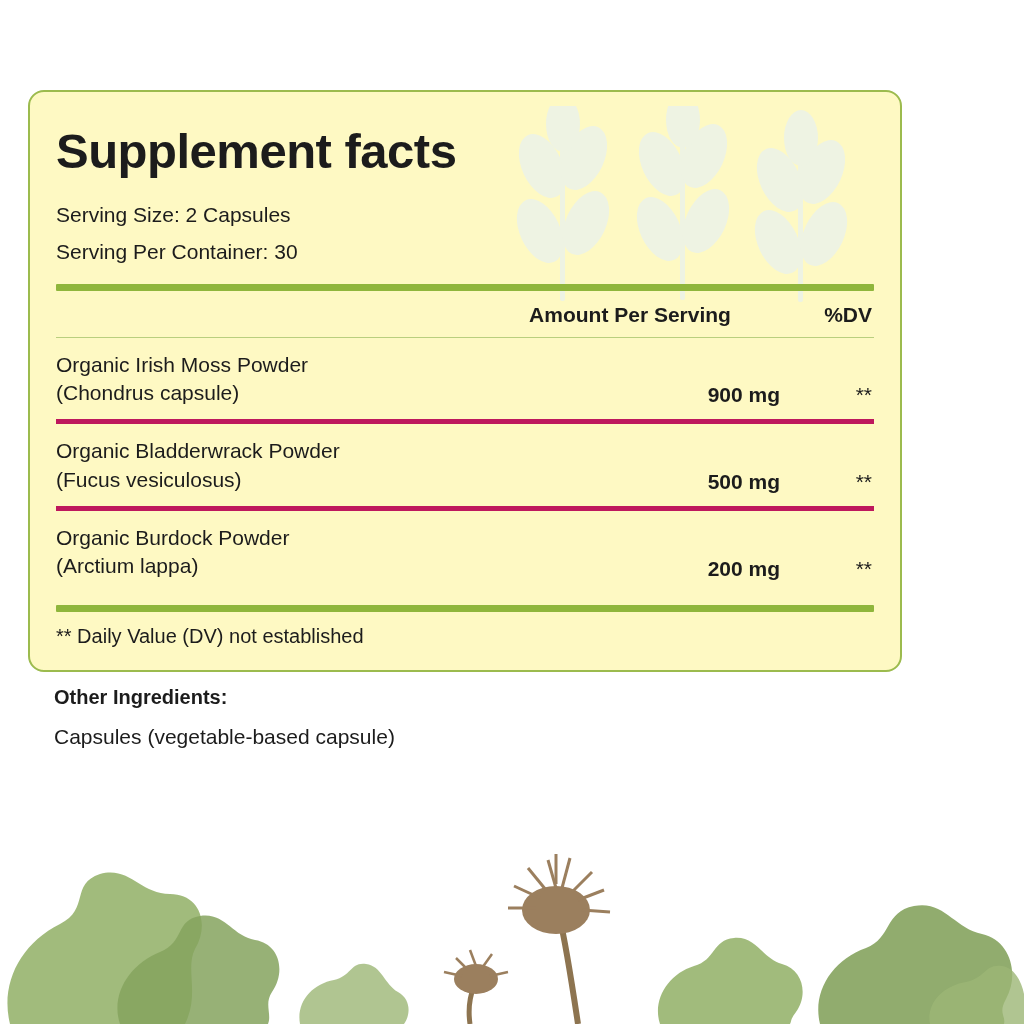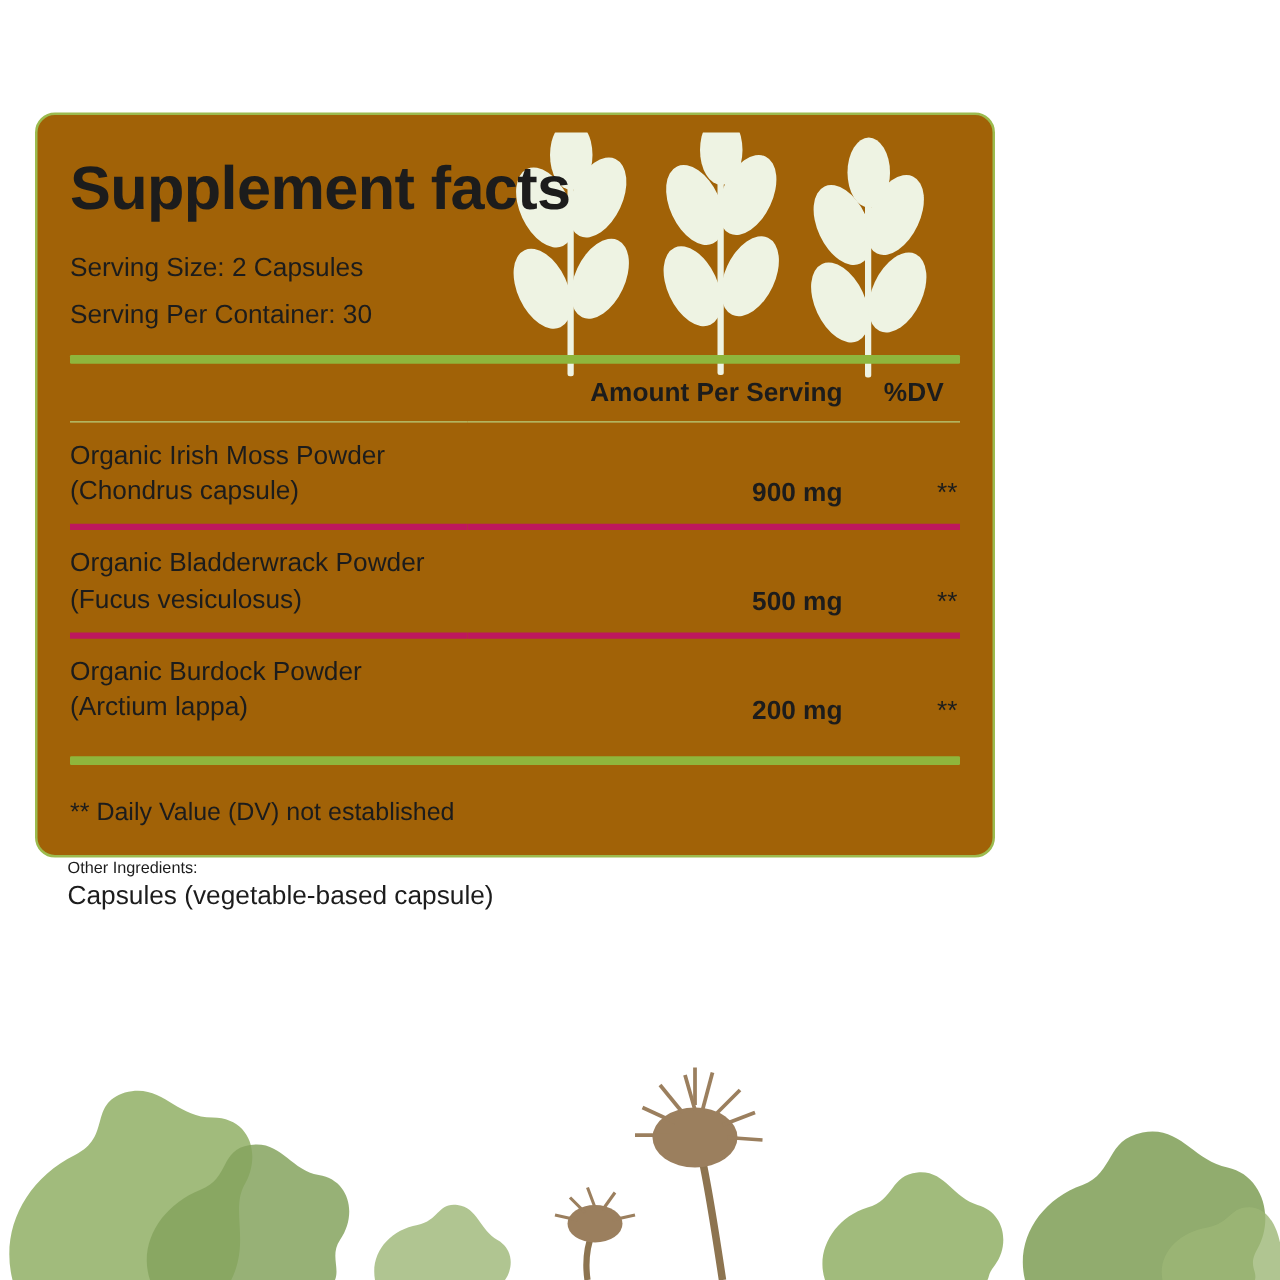--- a/index.html
+++ b/index.html
@@ -14,25 +14,25 @@
     color: #1c1c1c;
     overflow: hidden;
     position: relative;
   }
 
   
   .panel {
     position: absolute;
     left: 28px;
     top: 90px;
-    width: 768px;
+    width: 874px;
     box-sizing: border-box;
     border: 2px solid #9cbb4e;
     border-radius: 16px;
-    background: #a16207;
+    background: #fef9c3;
     padding: 34px 26px 22px 26px;
     overflow: hidden;
   }
 
   
   .leaf-decor {
     position: absolute;
     right: 18px;
     top: 14px;
     width: 380px;
@@ -77,30 +77,29 @@
   }
   .facts-table th,
   .facts-table td {
     padding: 0;
     vertical-align: top;
   }
 
   .head-row th {
     font-size: 21px;
     font-weight: bold;
-    text-align: right;
     padding: 12px 0 10px 0;
     border-bottom: 1px solid #b9cf7e;
   }
   .head-row th.col-name {
     border-bottom: 1px solid #b9cf7e;
   }
   .head-row th.col-dv {
     width: 70px;
-    text-align: center;
+    text-align: right;
     padding-right: 2px;
   }
   .head-row th.col-amt {
     width: 300px;
     padding-right: 22px;
   }
 
   .ing-row td {
     border-bottom: 5px solid #be185d;
     padding: 13px 0 12px 0;
@@ -126,36 +125,36 @@
   }
   .ing-dv {
     font-size: 21px;
     text-align: right;
     padding-right: 2px !important;
     vertical-align: bottom !important;
   }
 
   .footnote {
     font-size: 20px;
-    margin-top: 27px;
+    margin-top: 13px;
     position: relative;
     z-index: 2;
   }
 
   
   .other {
     position: absolute;
     left: 54px;
     top: 686px;
     width: 700px;
   }
   .other-title {
-    font-size: 13px;
-    font-weight: normal;
-    margin-bottom: 4px;
+    font-size: 20px;
+    font-weight: bold;
+    margin-bottom: 16px;
   }
   .other-text {
     font-size: 21px;
   }
 
   
   .bottom-art {
     position: absolute;
     left: 0;
     bottom: 0;

